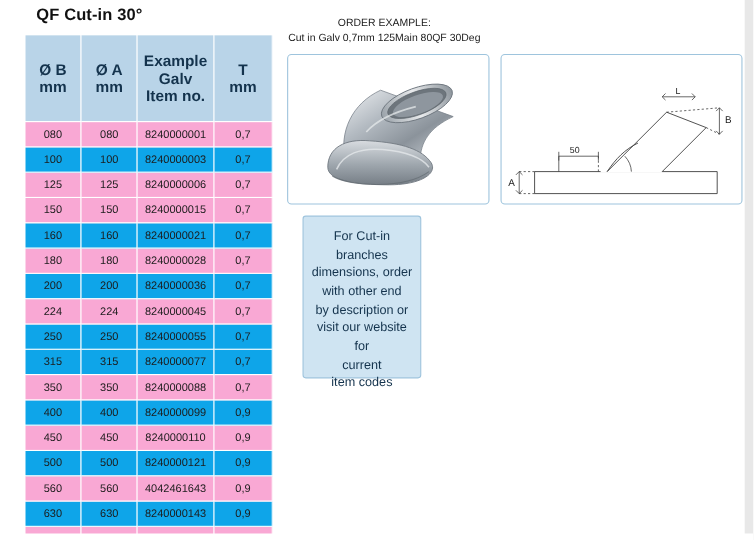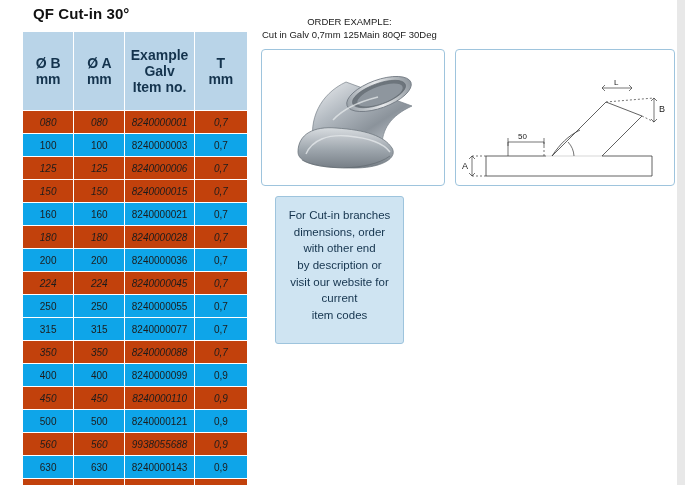--- a/index.html
+++ b/index.html
@@ -57,22 +57,21 @@
   }
   table.spec td {
     border: 1px solid #ffffff;
     padding: 3px 2px;
     text-align: center;
     font-size: 10px;
     color: #1c1c1c;
     height: 16px;
   }
   tr.alt td {
-    background: #c2410c;
-    font-style: italic;
+    background: #f9a8d4;
   }
   tr.plain td {
     background: #0ea5e9;
   }
   td.c1 { width: 46px; }
   td.c2 { width: 46px; }
   td.c3 { width: 64px; }
   td.c4 { width: 48px; }
 
   
@@ -107,21 +106,21 @@
     background: #ffffff;
     border: 1px solid #9ec4dd;
     border-radius: 4px;
     overflow: hidden;
   }
 
   .note-box {
     position: absolute;
     left: 275px;
     top: 196px;
-    width: 129px;
+    width: 108px;
     height: 148px;
     background: #cfe4f2;
     border: 1px solid #9ec4dd;
     border-radius: 3px;
     box-sizing: border-box;
     padding: 10px 6px 6px 6px;
     text-align: center;
     font-size: 11.5px;
     line-height: 1.45;
     color: #14334d;
@@ -256,21 +255,21 @@
           </tr>
           <tr class="plain">
             <td class="c1">500</td>
             <td class="c2">500</td>
             <td class="c3">8240000121</td>
             <td class="c4">0,9</td>
           </tr>
           <tr class="alt">
             <td class="c1">560</td>
             <td class="c2">560</td>
-            <td class="c3">9938055688</td>
+            <td class="c3">4042461643</td>
             <td class="c4">0,9</td>
           </tr>
           <tr class="plain">
             <td class="c1">630</td>
             <td class="c2">630</td>
             <td class="c3">8240000143</td>
             <td class="c4">0,9</td>
           </tr>
           <tr class="alt">
             <td class="c1">710</td>

